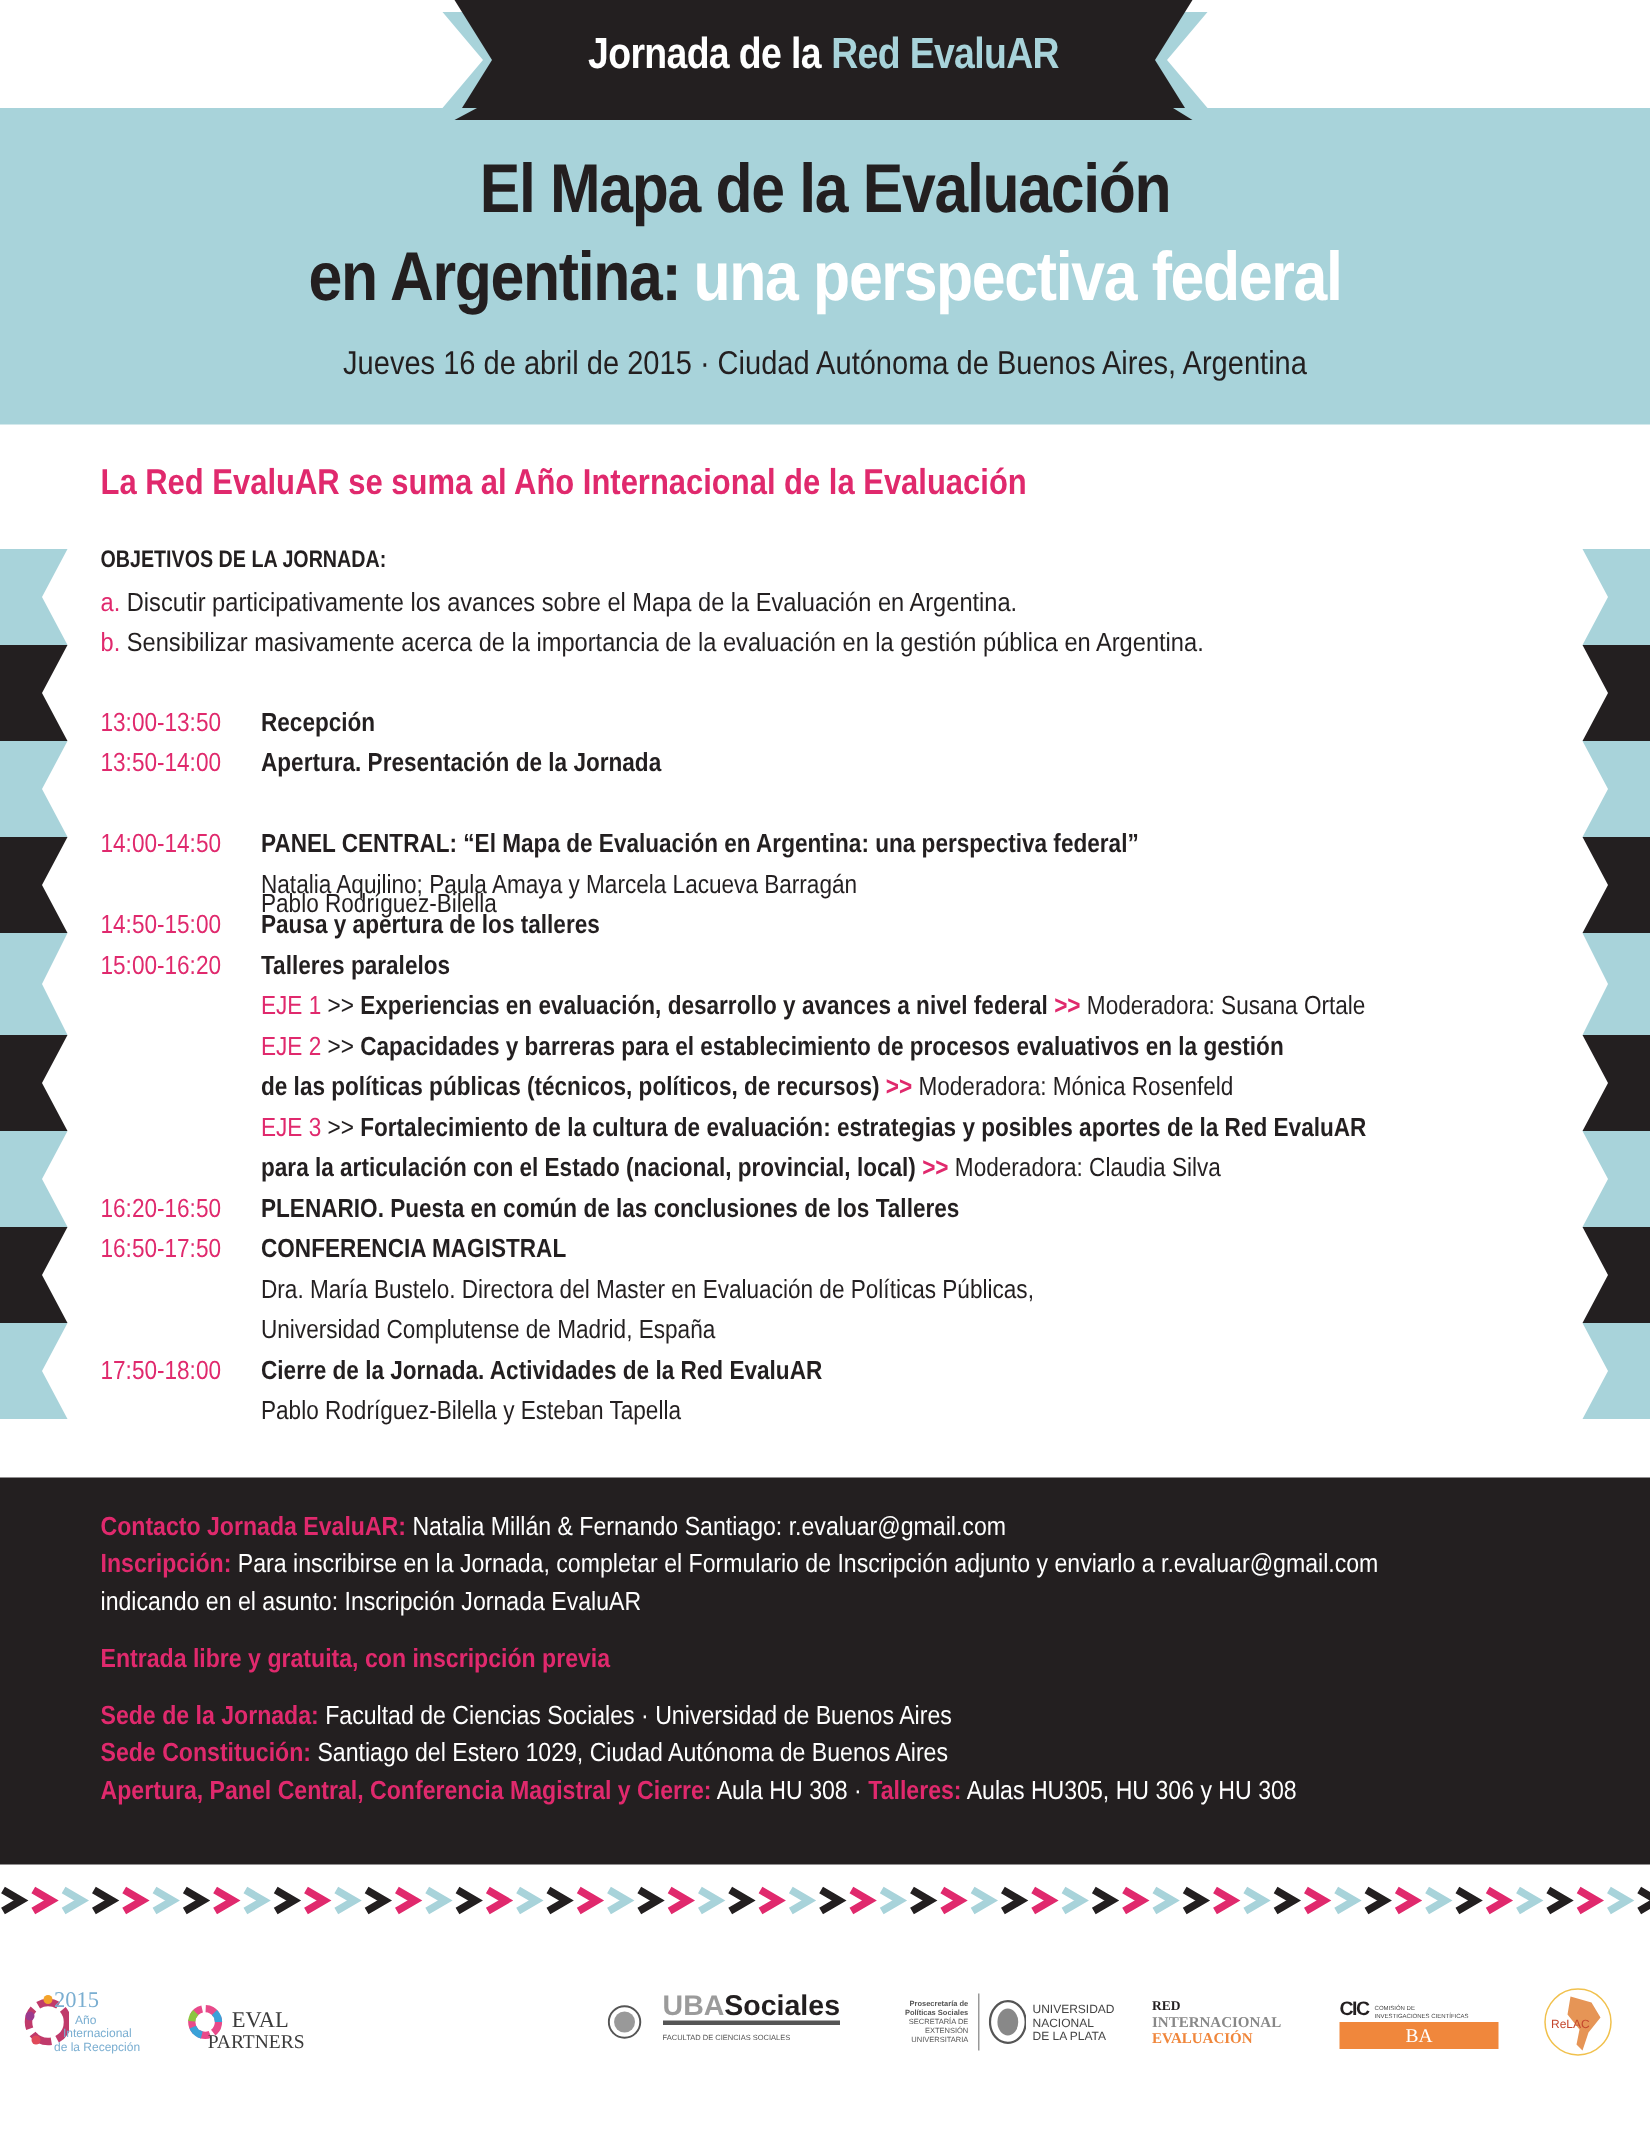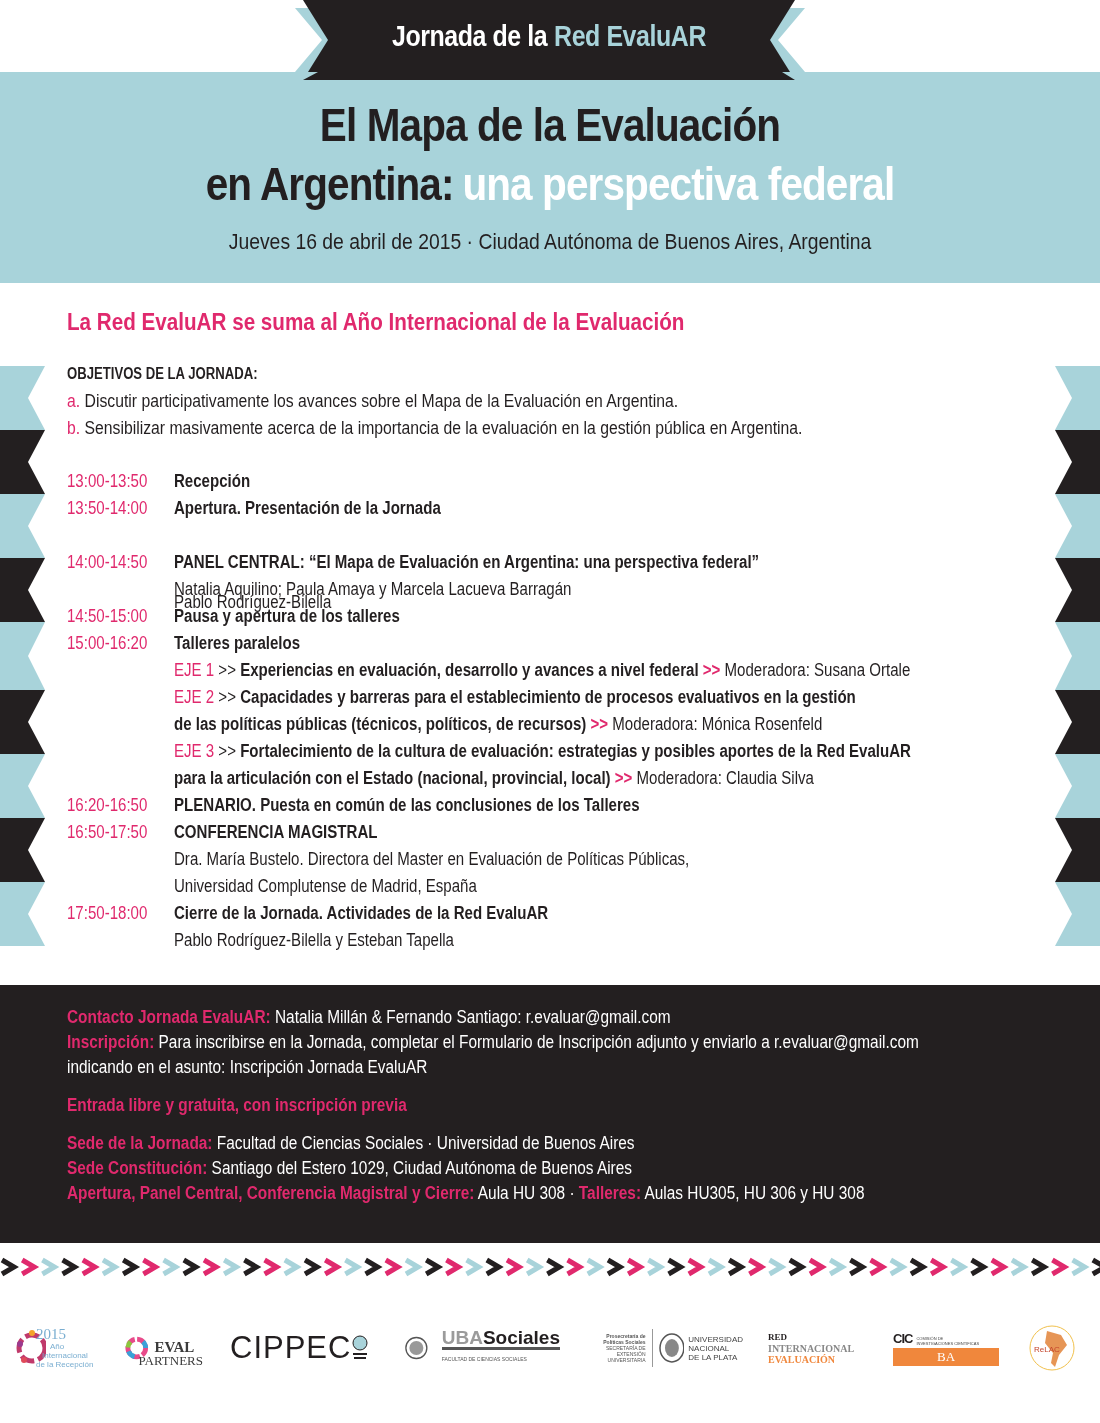--- a/index.html
+++ b/index.html
@@ -290,33 +290,25 @@
     </div>
   </div>
 
   <div class="logo" style="left:123px;width:80px;">
     <svg width="34" height="34" viewBox="0 0 34 34">
       <circle cx="17" cy="17" r="11" fill="none" stroke="#e84a8a" stroke-width="6" stroke-dasharray="10 3"></circle>
       <circle cx="17" cy="17" r="11" fill="none" stroke="#3aa1d8" stroke-width="6" stroke-dasharray="10 30" stroke-dashoffset="-20"></circle>
       <circle cx="17" cy="17" r="11" fill="none" stroke="#8cc63e" stroke-width="6" stroke-dasharray="8 40" stroke-dashoffset="-35"></circle>
     </svg>
     <div style="margin-left:-12px;margin-top:12px;font-family:'Liberation Serif',serif;color:#3b3b3b;line-height:14px;">
-      <div style="font-size:15px;padding-left:16px;font-weight:bold;">EVAL</div>
+      <div style="font-size:15px;padding-left:16px;">EVAL</div>
       <div style="font-size:13px;">PARTNERS</div>
     </div>
   </div>
 
-  <div class="logo" style="left:230px;width:150px;">
-    <span style="font-size:31px;color:#231f20;letter-spacing:1px;">CIPPEC</span>
-    <svg width="18" height="26" viewBox="0 0 18 26">
-      <circle cx="9" cy="8" r="7" fill="#a8d3da" stroke="#231f20" stroke-width="1"></circle>
-      <rect x="2" y="18" width="14" height="2" fill="#231f20"></rect>
-        <rect x="3" y="22" width="12" height="2" fill="#231f20"></rect>
-    </svg>
-  </div>
 
   <div class="logo" style="left:405px;width:155px;">
     <svg width="26" height="26" viewBox="0 0 26 26">
       <circle cx="13" cy="13" r="12" fill="#fff" stroke="#555" stroke-width="1.5"></circle>
       <circle cx="13" cy="13" r="8" fill="#999"></circle>
     </svg>
     <div style="margin-left:14px;line-height:18px;">
       <div style="font-size:19px;font-weight:bold;"><span style="color:#9b9b9b;">UBA</span><span style="color:#231f20;">Sociales</span></div>
       <div style="font-size:5px;color:#555;border-top:3px solid #555;">FACULTAD DE CIENCIAS SOCIALES</div>
     </div>

